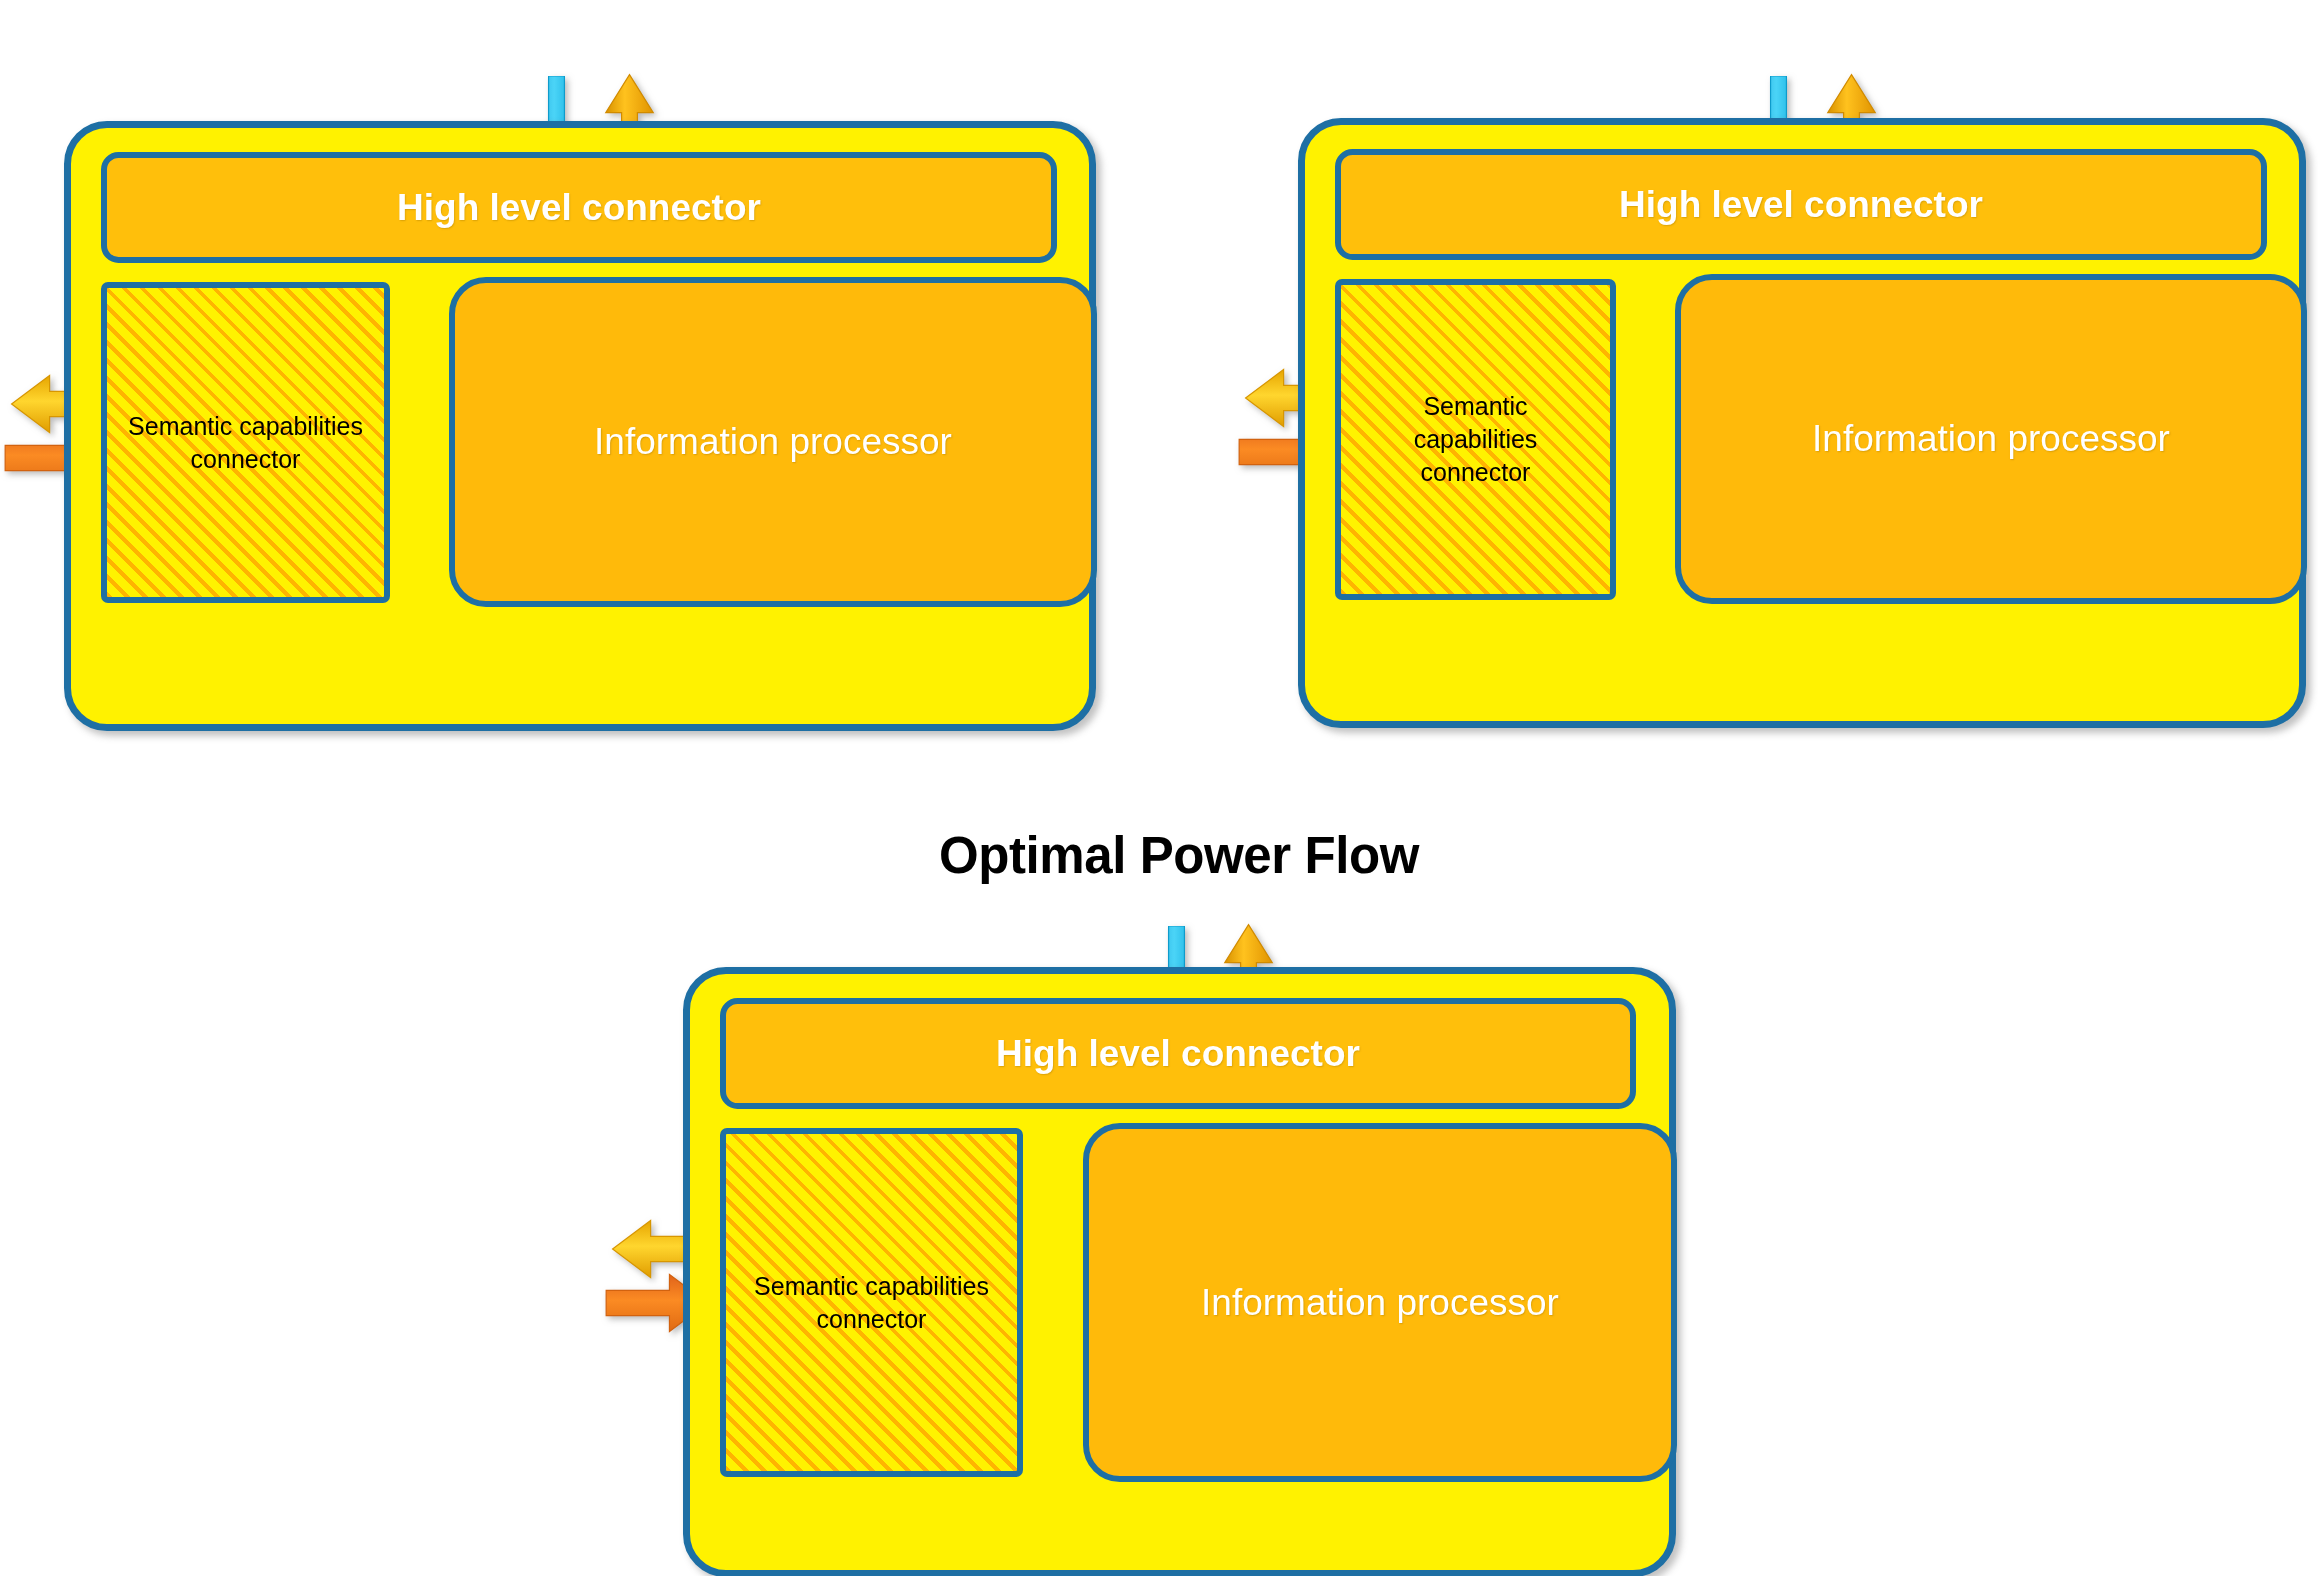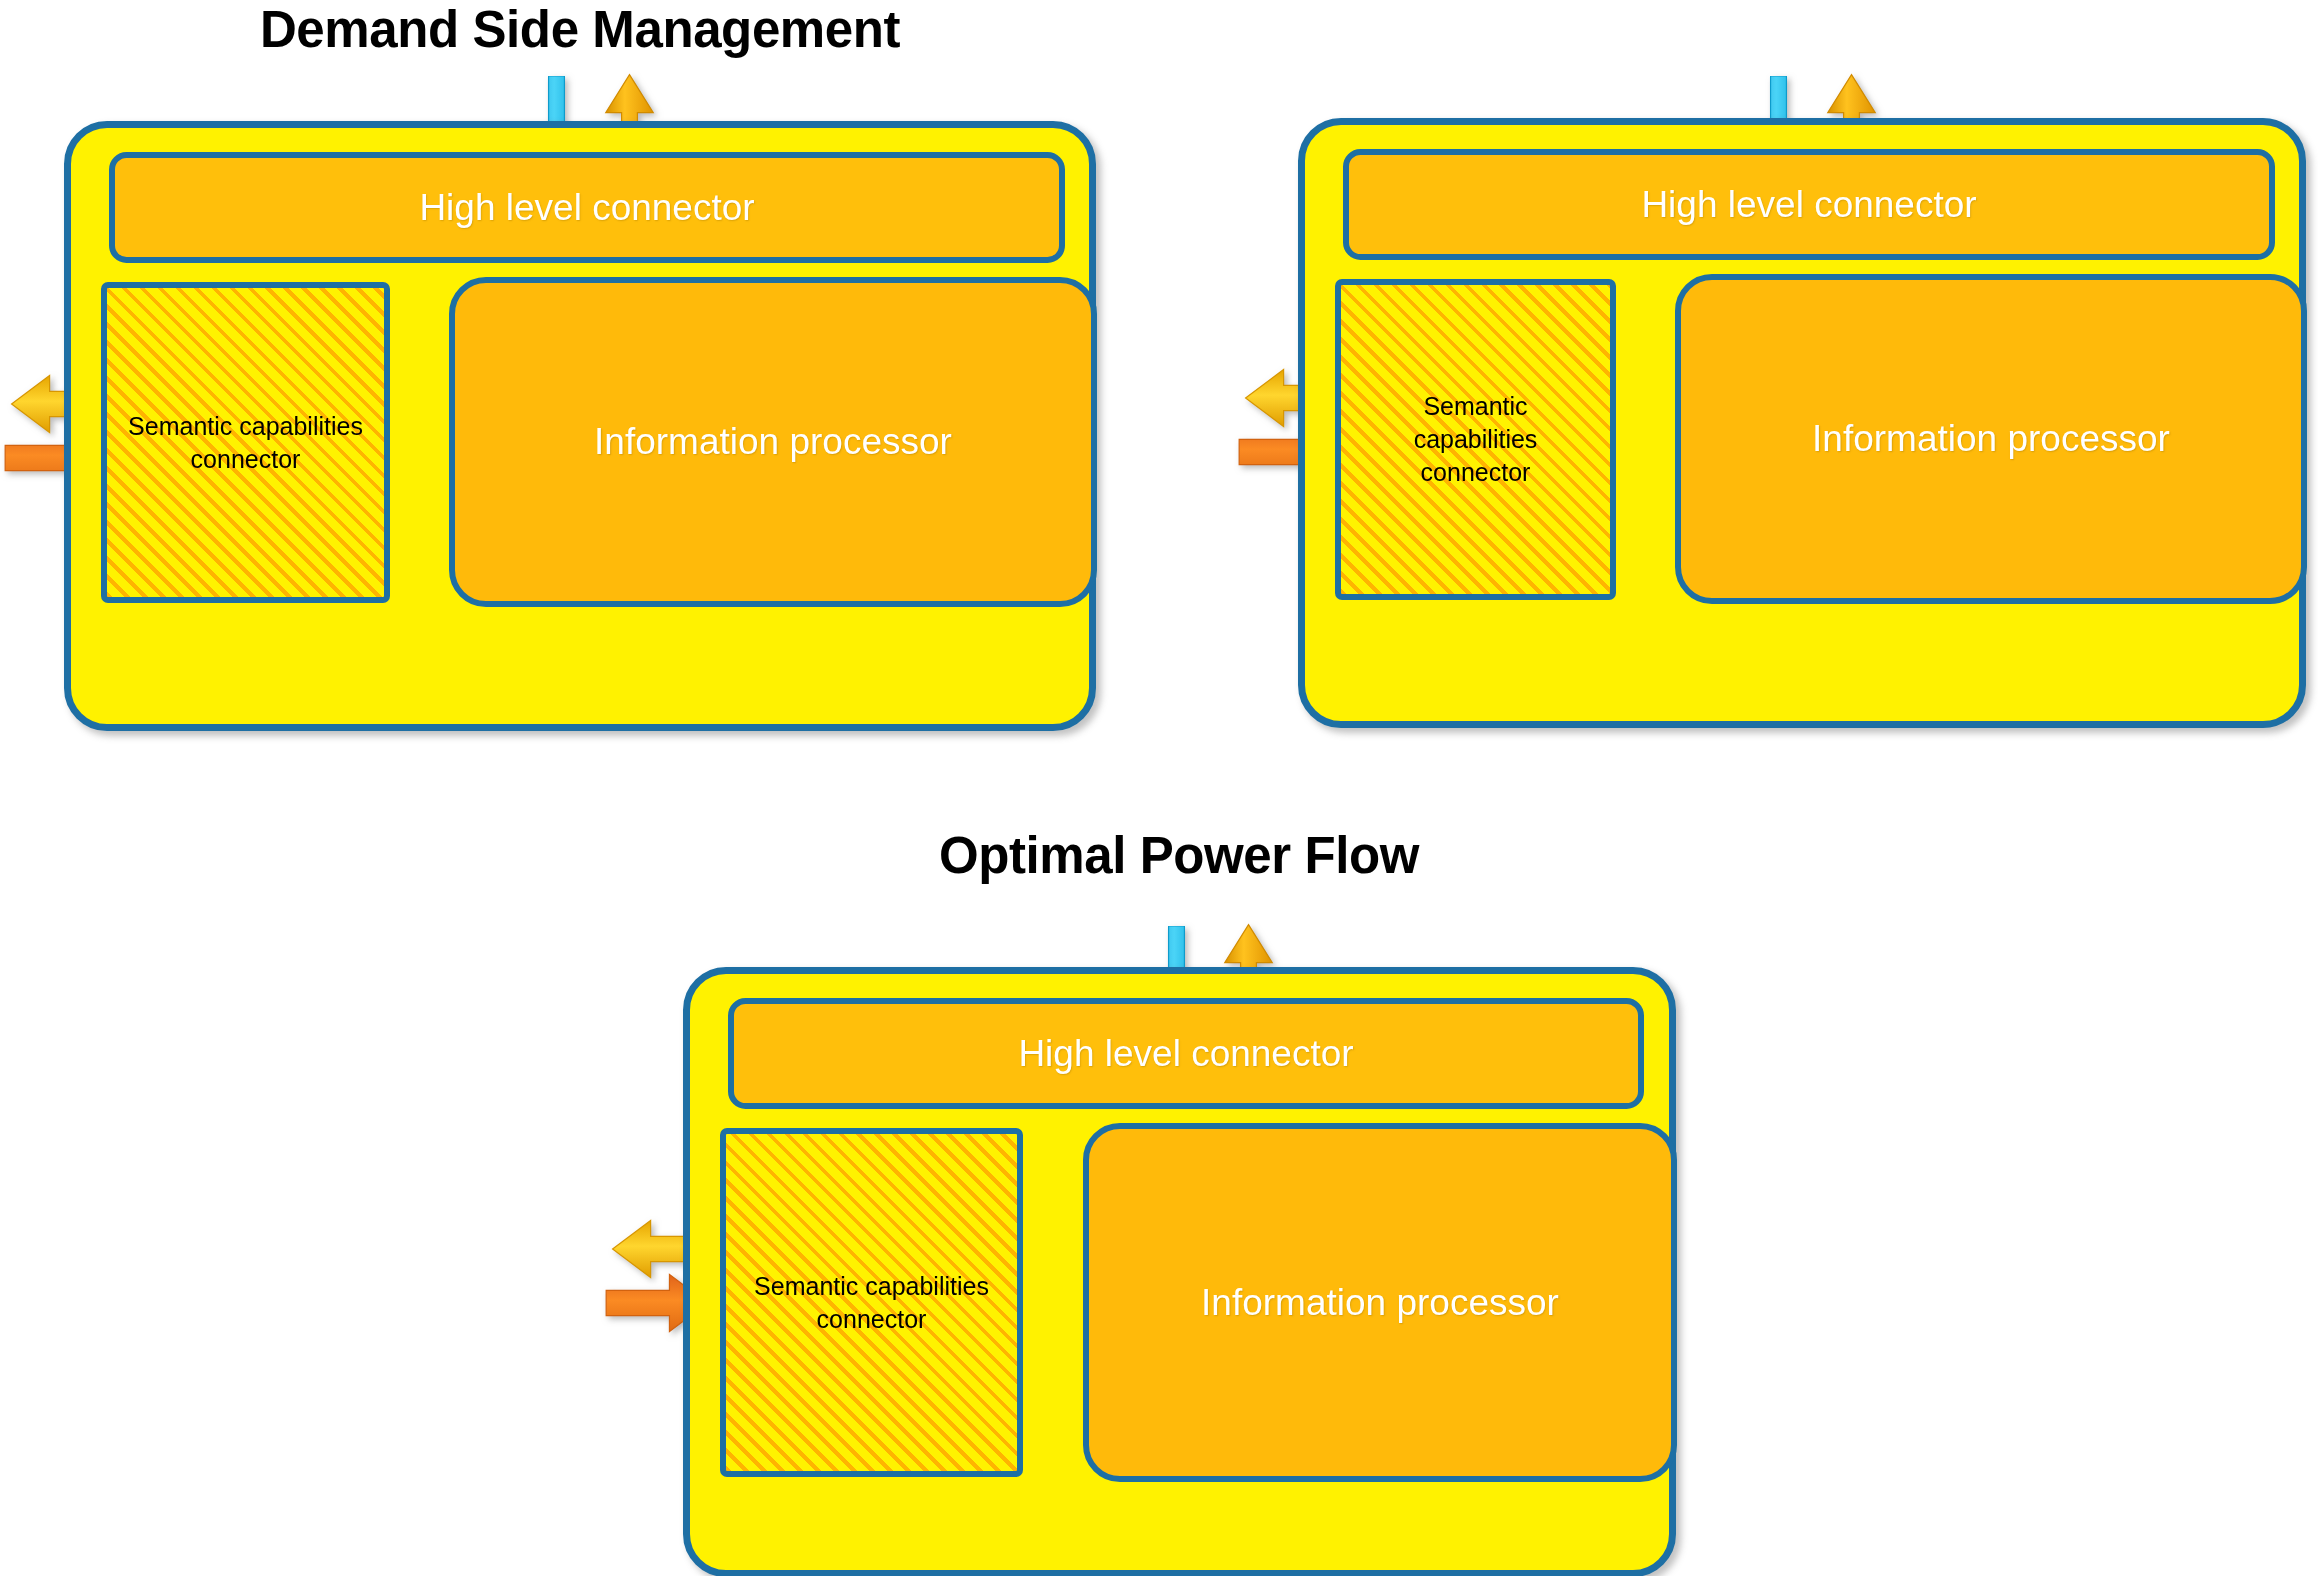--- a/index.html
+++ b/index.html
@@ -35,24 +35,23 @@
 
   .hl-connector{
     position:absolute;
     background:#FFBF0B;
     border:6.4px solid #1E6FA4;
     border-radius:17.5px;
     box-sizing:border-box;
     display:flex;align-items:center;justify-content:center;
     color:#ffffff;
     font-size:37px;
-    font-weight:400;
+    font-weight:700;
     letter-spacing:0px;
     text-shadow:0.8px 0.8px 1.6px rgba(150,110,0,0.35);
-    margin-left:8px;
   }
 
   .sem-connector{
     position:absolute;
     border:6.4px solid #1E6FA4;
     border-radius:7px;
     box-sizing:border-box;
     display:flex;align-items:center;justify-content:center;
     text-align:center;
     color:#000000;
@@ -79,21 +78,20 @@
 
   
   .arrow{position:absolute;}
   .arrow svg{display:block;filter:drop-shadow(3.2px 3.2px 3.2px rgba(120,120,120,0.5));}
 </style>
 </head>
 <body>
 
 <div class="panel" style="left:48px;top:0px;width:1064px;height:762px;">
 
-  <div class="panel-title" style="top:3.2px;">Demand Side Management</div>
 
   <div class="arrow" style="left:483px;top:76px;">
     <svg width="51" height="92" viewBox="0 0 64 116" aria-hidden="true">
       <defs>
         <linearGradient id="dnA" x1="0" y1="0" x2="1" y2="0">
           <stop offset="0%" stop-color="#1FA9DC"></stop>
             <stop offset="45%" stop-color="#4BD4F7"></stop>
           <stop offset="100%" stop-color="#07A5DA"></stop>
         </linearGradient>
       </defs>

